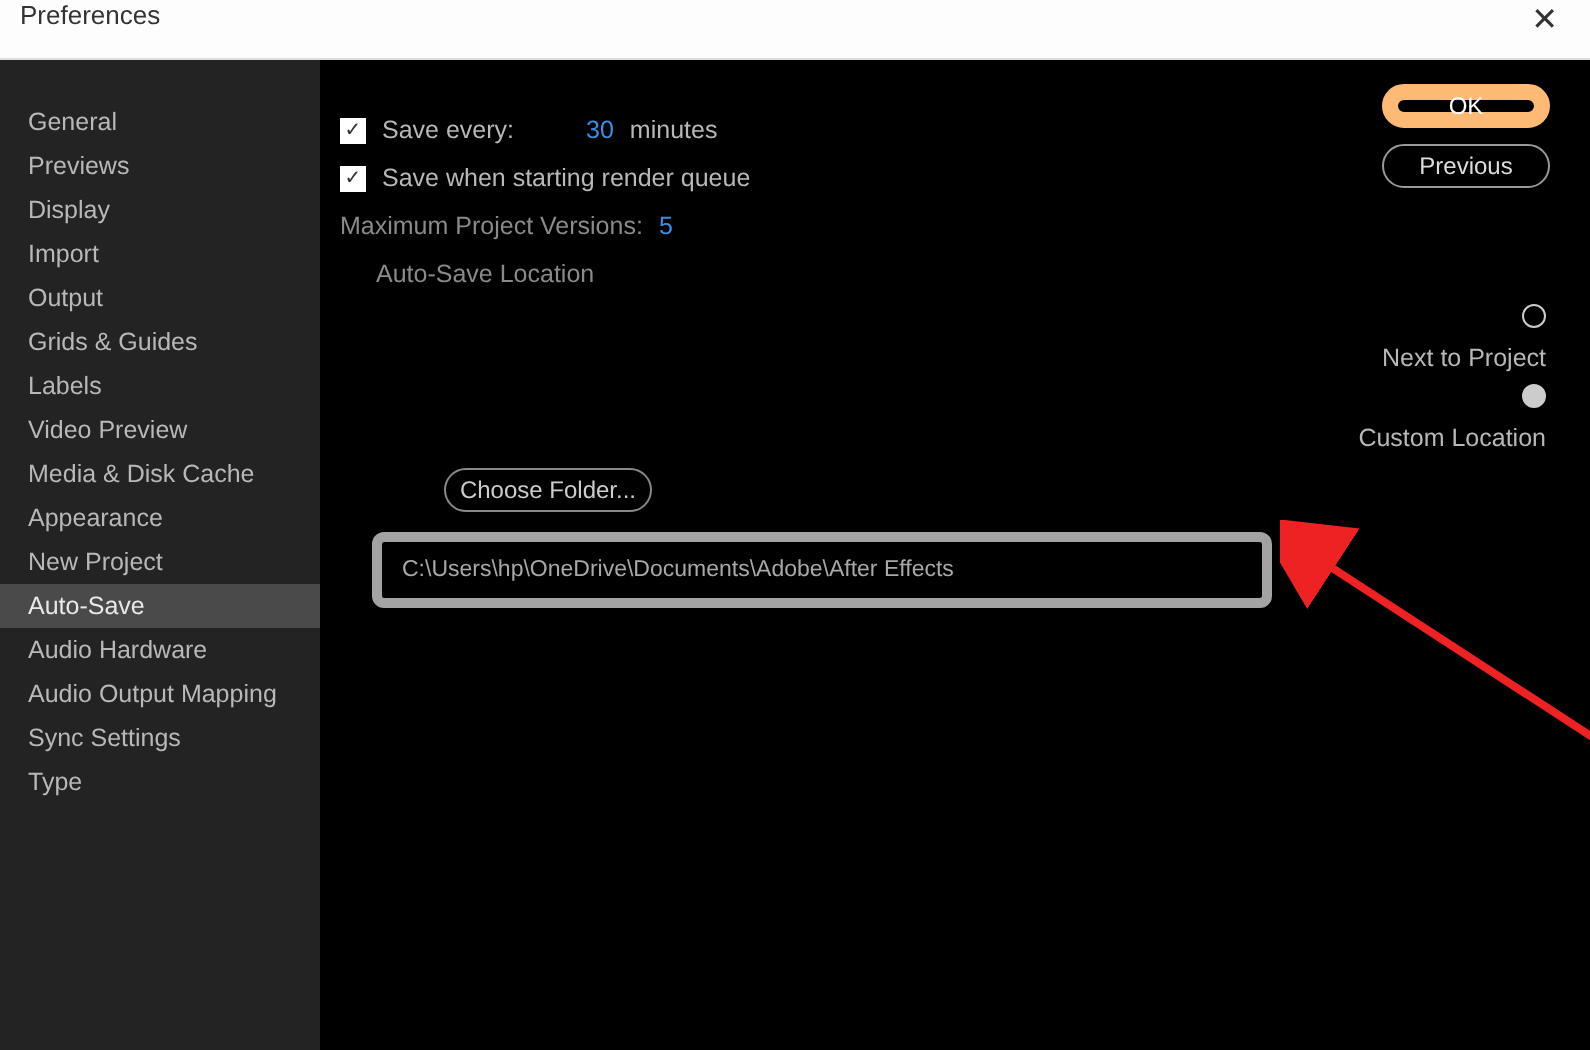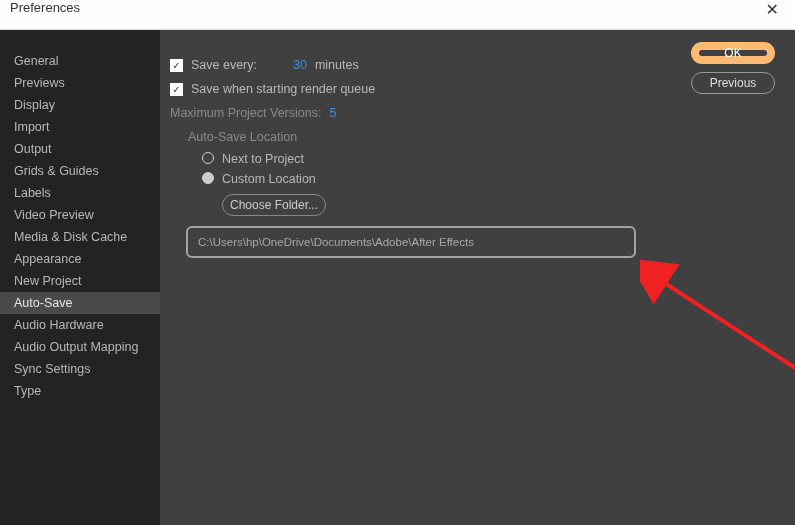--- a/index.html
+++ b/index.html
@@ -1,38 +1,38 @@
 <!DOCTYPE html>
 <html><head>
 <meta charset="utf-8">
 <style>
   * { box-sizing: border-box; margin: 0; padding: 0; font-family: "Segoe UI", Tahoma, sans-serif; }
   body { background: #3a3a3a; width: 795px; height: 525px; overflow: hidden; }
   .window { width: 795px; height: 525px; background: #fff; display: flex; flex-direction: column; }
   .titlebar { height: 30px; background: #fdfdfd; border-bottom: 1px solid #ddd; display: flex; align-items: flex-start; padding: 0 10px; color: #333; font-size: 13px; }
   .titlebar .spacer { flex: 1; }
   .titlebar .close { font-size: 16px; color: #333; cursor: pointer; padding: 0 6px; }
-  .content { flex: 1; display: flex; background: #404040; }
+  .content { flex: 1; display: flex; background: #000000; }
   .sidebar { width: 160px; background: #232323; padding-top: 20px; }
   .sidebar-item { padding: 4px 14px; color: #b8b8b8; font-size: 12.5px; cursor: pointer; }
   .sidebar-item.selected { background: #4a4a4a; color: #e8e8e8; }
   .main { flex: 1; padding: 28px 22px 10px 10px; position: relative; color: #b8b8b8; font-size: 12.5px; }
   .btns { position: absolute; right: 20px; top: 12px; display: flex; flex-direction: column; gap: 8px; }
   .pillbtn { width: 84px; height: 22px; border-radius: 11px; border: 1.5px solid #999; background: transparent; color: #ddd; font-size: 12px; display: flex; align-items: center; justify-content: center; cursor: pointer; }
   .pillbtn.primary { border: 8px solid #fdba74; color: #fff; }
   .row { display: flex; align-items: center; gap: 8px; margin-bottom: 10px; }
   .chk { width: 13px; height: 13px; background: #fff; display: inline-flex; align-items: center; justify-content: center; font-size: 10px; color: #333; }
   .bluelink { color: #3a8ee6; }
   .section-label { color: #8a8a8a; margin: 10px 0 8px 18px; }
   .radiogrp { margin-left: 32px; }
-  .radio-row { display: flex; align-items: flex-start; gap: 8px; margin-bottom: 6px; }
+  .radio-row { display: flex; align-items: flex-end; gap: 8px; margin-bottom: 6px; flex-direction: column; }
   .radio { width: 12px; height: 12px; border-radius: 50%; border: 1.5px solid #ccc; display: inline-block; }
   .radio.filled { background: #ccc; }
   .choosebtn { margin-left: 52px; margin-top: 8px; width: 104px; height: 22px; border-radius: 11px; border: 1.5px solid #888; background: transparent; color: #ccc; font-size: 12px; display: flex; align-items: center; justify-content: center; cursor: pointer; }
-  .pathbox { margin-left: 16px; margin-top: 10px; width: 450px; padding: 8px 10px; border: 2px solid #a3a3a3; border-radius: 6px; color: #a8a8a8; font-size: 11.5px; }
+  .pathbox { margin-left: 16px; margin-top: 10px; width: 450px; padding: 8px 10px; border: 5px solid #a3a3a3; border-radius: 6px; color: #a8a8a8; font-size: 11.5px; }
   .annot { position: absolute; left: 480px; top: 230px; pointer-events: none; }
 </style>
 </head>
 <body>
 
 <div class="window">
   <div class="titlebar">
     <span>Preferences</span>
     <span class="spacer"></span>
     <span class="close">✕</span>

